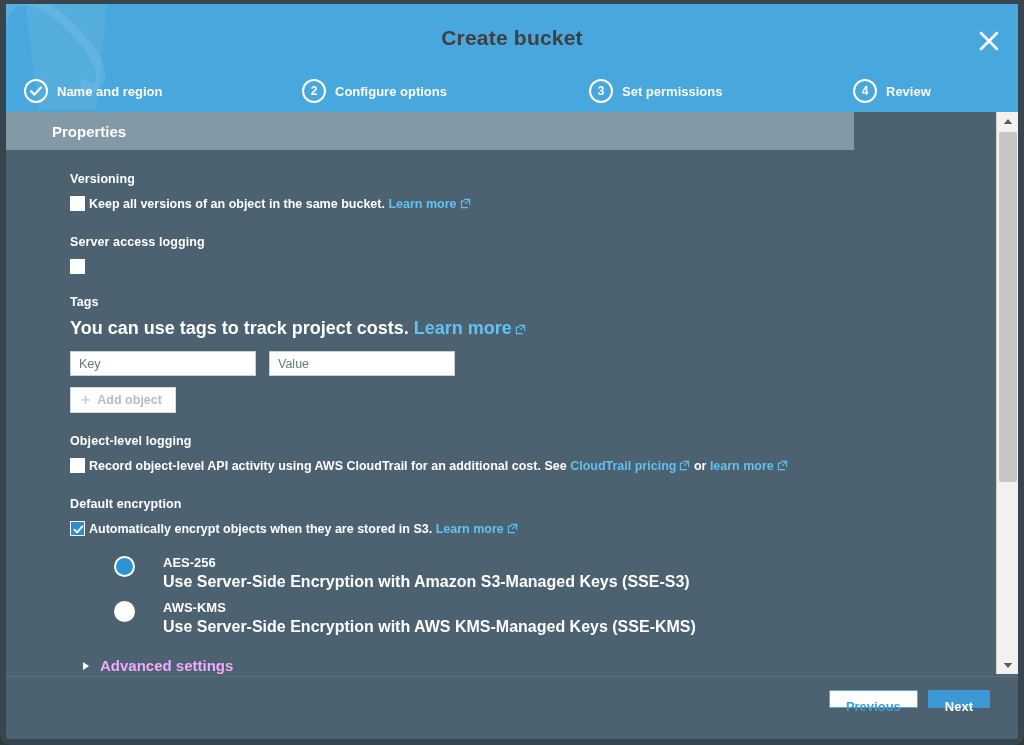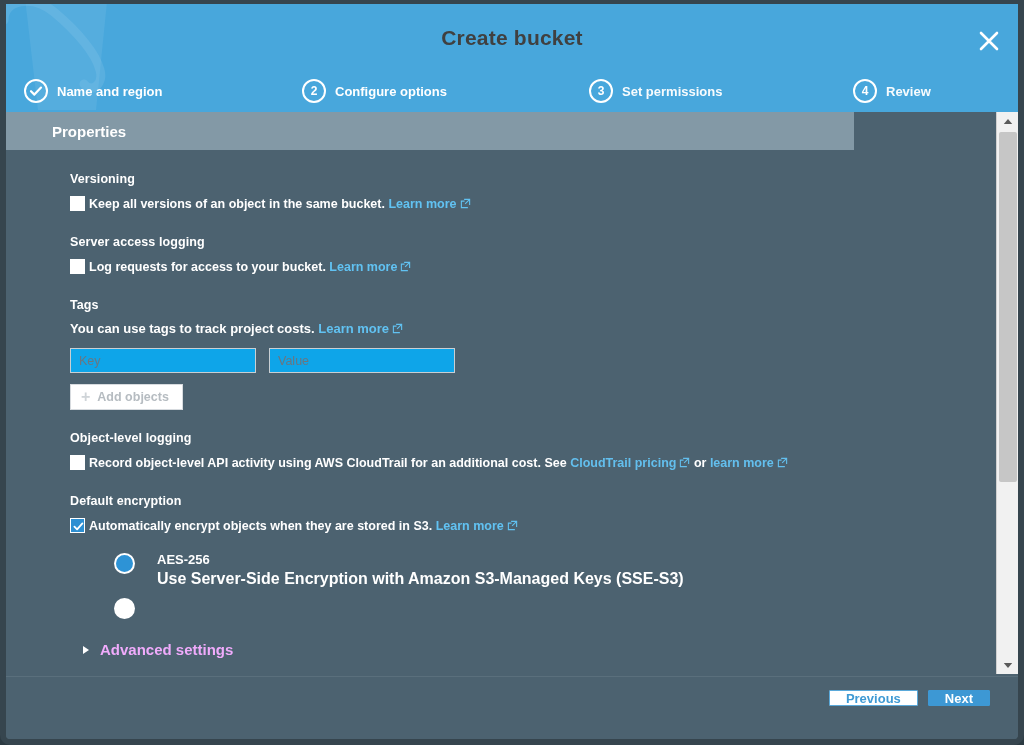--- a/index.html
+++ b/index.html
@@ -137,21 +137,21 @@
     gap: 4px;
   }
   .row-text {
     font-size: 12.5px;
     font-weight: bold;
     color: #ffffff;
     line-height: 17px;
     padding-top: 1px;
   }
   .sub-text {
-    font-size: 13px;
+    font-size: 18px;
     font-weight: bold;
     color: #ffffff;
     margin-bottom: 11px;
   }
 
   .checkbox {
     width: 15px; height: 15px;
     background: #ffffff;
     border: 1px solid #ffffff;
     flex: none;
@@ -182,21 +182,21 @@
   }
 
   
   #tag-inputs {
     display: flex;
     gap: 13px;
     margin-bottom: 11px;
   }
   .tag-input {
     height: 25px;
-    background: #0ea5e9;
+    background: #ffffff;
     border: 1px solid #c9cfd3;
     font-family: "Liberation Sans", sans-serif;
     font-size: 12.5px;
     color: #16191f;
     padding: 0 8px;
     outline: none;
   }
   #tag-key-input  { width: 186px; }
   #tag-value-input{ width: 186px; }
   .tag-input::placeholder { color: #6a7680; opacity: 1; }
@@ -223,21 +223,21 @@
   }
 
   
   #encryption-options {
     margin-top: 16px;
     margin-left: 44px;
   }
   .radio-row {
     display: flex;
     align-items: flex-start;
-    gap: 22px;
+    gap: 28px;
     margin-bottom: 10px;
   }
   .radio {
     width: 21px; height: 21px;
     border-radius: 50%;
     background: #ffffff;
     flex: none;
     cursor: pointer;
     position: relative;
     margin-top: 1px;
@@ -320,21 +320,21 @@
     border-top: 1px solid #5a6f7c;
   }
   #footer-buttons {
     position: absolute;
     right: 28px; top: 13px;
     display: flex;
     gap: 10px;
   }
   .btn {
     height: 16px;
-    padding: 0 16px;
+    padding: 8px 16px;
     font-size: 13px;
     font-weight: bold;
     font-family: "Liberation Sans", sans-serif;
     cursor: pointer;
     border-radius: 1px;
   }
   #previous-btn {
     background: #ffffff;
     color: #3f9ad4;
     border: 1px solid #5aa9da;
@@ -413,28 +413,20 @@
                     <path d="M8.6 10.5 H1.5 V3.4 H5" fill="none" stroke="#61c2f2" stroke-width="1.2"></path>
                   </svg></span></a>
           </div>
         </div>
       </div>
 
       <div class="group">
         <div class="group-title">Server access logging</div>
         <div class="row">
           <div class="checkbox"></div>
-          <div class="row-text">
-            <span>Log requests for access to your bucket.</span>
-            <a class="link"><span>Learn more</span><span class="ext-icon"><svg width="11" height="11" viewBox="0 0 12 12">
-                    <path d="M4.5 1.5 H10.5 V7.5" fill="none" stroke="#61c2f2" stroke-width="1.2"></path>
-                    <path d="M10.2 1.8 L5.6 6.4" fill="none" stroke="#61c2f2" stroke-width="1.2"></path>
-                    <path d="M8.6 10.5 H1.5 V3.4 H5" fill="none" stroke="#61c2f2" stroke-width="1.2"></path>
-                  </svg></span></a>
-          </div>
         </div>
       </div>
 
       <div class="group">
         <div class="group-title">Tags</div>
         <div class="sub-text">
           <span>You can use tags to track project costs.</span>
           <a class="link"><span>Learn more</span><span class="ext-icon"><svg width="11" height="11" viewBox="0 0 12 12">
                   <path d="M4.5 1.5 H10.5 V7.5" fill="none" stroke="#61c2f2" stroke-width="1.2"></path>
                   <path d="M10.2 1.8 L5.6 6.4" fill="none" stroke="#61c2f2" stroke-width="1.2"></path>
@@ -442,21 +434,21 @@
                 </svg></span></a>
         </div>
 
         <div id="tag-inputs">
           <input id="tag-key-input" class="tag-input" type="text" placeholder="Key" value="" style="">
           <input id="tag-value-input" class="tag-input" type="text" placeholder="Value" style="">
         </div>
 
         <div id="add-another-btn">
           <span class="plus">+</span>
-          <span>Add objects</span>
+          <span>Add object</span>
         </div>
       </div>
 
       <div class="group">
         <div class="group-title">Object-level logging</div>
         <div class="row">
           <div class="checkbox"></div>
           <div class="row-text">
             <span>Record object-level API activity using AWS CloudTrail for an additional cost. See</span>
             <a class="link soft"><span>CloudTrail pricing</span><span class="ext-icon"><svg width="11" height="11" viewBox="0 0 12 12">
@@ -495,20 +487,24 @@
         <div id="encryption-options">
           <div class="radio-row">
             <div class="radio selected"></div>
             <div>
               <div class="radio-label">AES-256</div>
               <div class="radio-desc">Use Server-Side Encryption with Amazon S3-Managed Keys (SSE-S3)</div>
             </div>
           </div>
           <div class="radio-row">
             <div class="radio"></div>
+            <div>
+              <div class="radio-label">AWS-KMS</div>
+              <div class="radio-desc">Use Server-Side Encryption with AWS KMS-Managed Keys (SSE-KMS)</div>
+            </div>
           </div>
         </div>
       </div>
 
       <div id="advanced-settings">
         <div id="advanced-caret"></div>
         <div id="advanced-label">Advanced settings</div>
       </div>
 
     </div>

